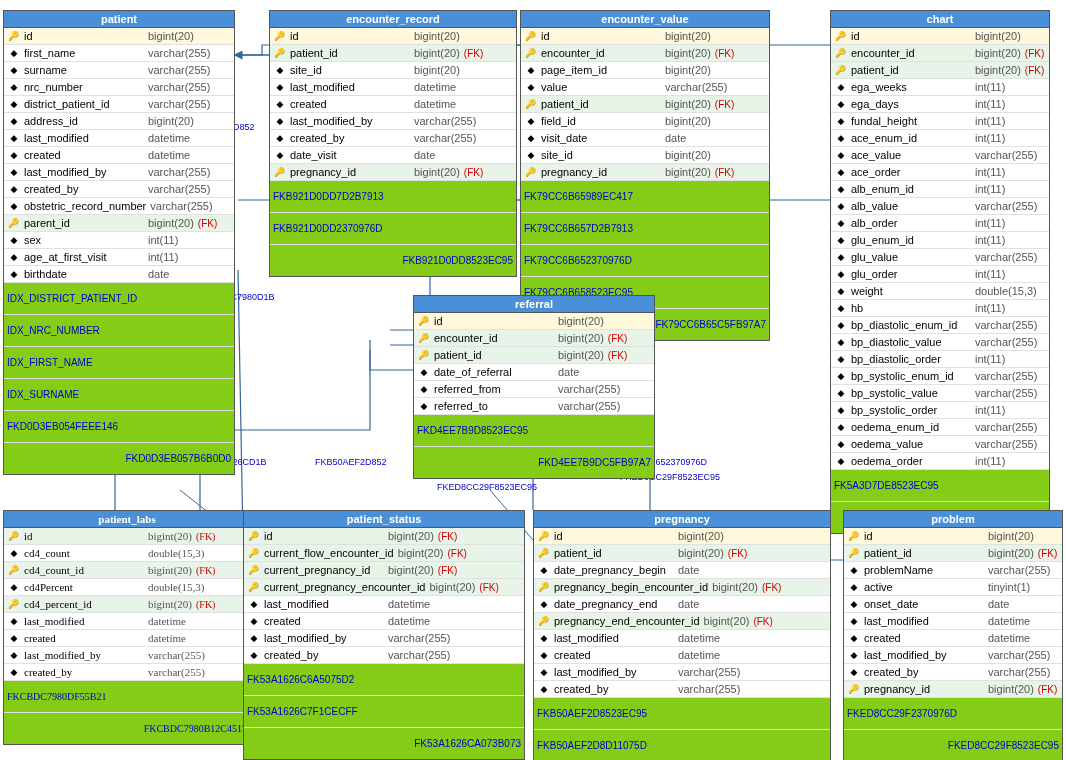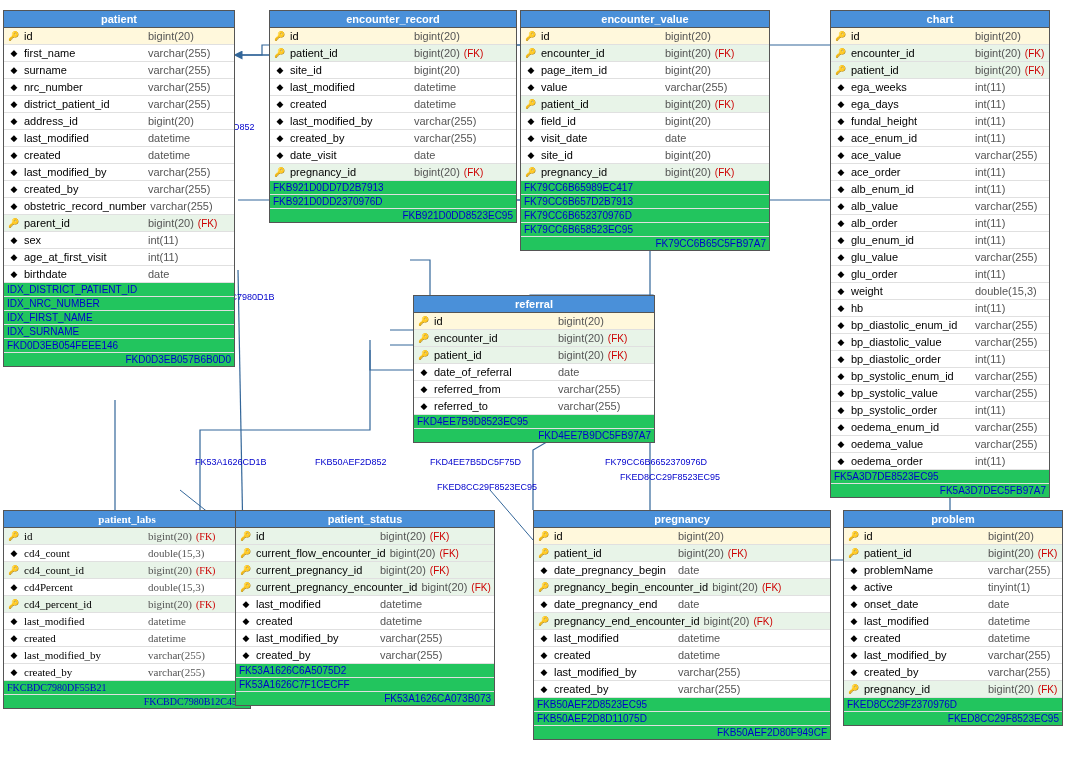--- a/index.html
+++ b/index.html
@@ -61,24 +61,24 @@
       align-items: center;
       justify-content: center;
       font-size: 9px;
     }
     .icon-pk { color: #c8a200; font-weight: bold; }
     .icon-fk { color: #888; }
     .col-name { min-width: 120px; color: #000; }
     .col-type { color: #555; margin-left: 4px; }
     .col-fk-label { color: #c00; margin-left: 4px; font-size: 10px; }
     .fk-row-label {
-      padding: 1px 3px;
+      padding: 10px 3px;
       color: #0000cc;
       font-size: 10px;
-      background: #22c55e;
+      background: #84cc16;
       border-bottom: 1px solid #e0e0e0;
       white-space: nowrap;
       overflow: hidden;
       text-overflow: ellipsis;
     }
     .fk-row-label:last-child { border-bottom: none; text-align: right; }
   </style>
 </head>
 <body>
 
@@ -553,21 +553,21 @@
       </div>
     <div class="table-row">
         <span class="col-icon">◆</span>
         <span class="col-name">created_by</span>
         <span class="col-type">varchar(255)</span>
       </div>
     <div class="fk-row-label">FKCBDC7980DF55B21</div>
     <div class="fk-row-label">FKCBDC7980B12C4517</div>
   </div>
 
-  <div class="table-box" style="left:235px;top:510px;width:260px;">
+  <div class="table-box" style="left:243px;top:510px;width:282px;">
     <div class="table-header">patient_status</div>
     <div class="table-row fk-row">
         <span class="col-icon icon-fk">🔑</span>
         <span class="col-name">id</span>
         <span class="col-type">bigint(20)</span>
         <span class="col-fk-label">(FK)</span>
       </div>
     <div class="table-row fk-row">
         <span class="col-icon icon-fk">🔑</span>
         <span class="col-name">current_flow_encounter_id</span>

